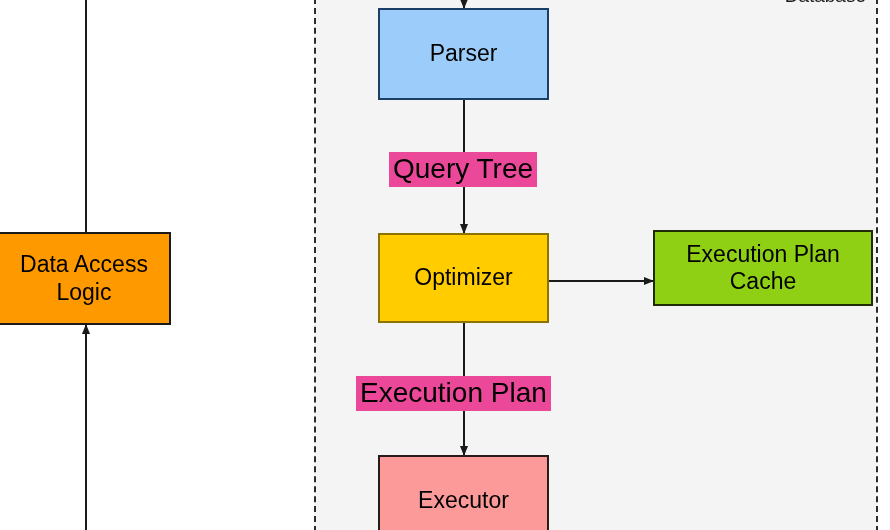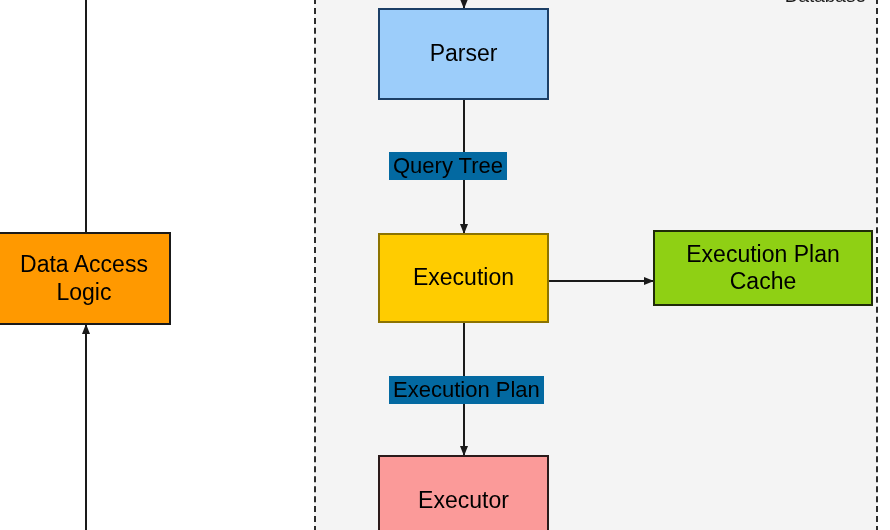--- a/index.html
+++ b/index.html
@@ -97,33 +97,33 @@
     left: -3px;
     top: 232px;
     width: 174px;
     height: 93px;
     background: #f90;
     border: 2px solid #1a1a1a;
   }
   
   .edge-label {
     position: absolute;
-    background: #0369a1;
+    background: #ec4899;
     color: #000000;
-    font-size: 22px;
+    font-size: 28px;
     line-height: 1.1;
     padding: 2px 4px;
     white-space: nowrap;
   }
   .label-query-tree {
     left: 389px;
     top: 152px;
   }
   .label-exec-plan {
-    left: 389px;
+    left: 356px;
     top: 376px;
   }
 </style>
 </head>
 <body>
 
 <div id="stage">
 
   <div class="container-region">
     <div class="container-title">Database</div>
@@ -156,21 +156,21 @@
       <line x1="86" y1="0" x2="86" y2="232" stroke="#1a1a1a" stroke-width="2"></line>
     </g>
 
     <g>
       <line x1="86" y1="530" x2="86" y2="325" stroke="#1a1a1a" stroke-width="2" marker-end="url(#arrowhead)"></line>
     </g>
   </svg>
 
   <div class="node node-parser">Parser</div>
 
-  <div class="node node-optimizer">Execution</div>
+  <div class="node node-optimizer">Optimizer</div>
 
   <div class="node node-executor">Executor</div>
 
   <div class="node node-cache">Execution Plan Cache</div>
 
   <div class="node node-dal">Data Access Logic</div>
 
   <div class="edge-label label-query-tree">Query Tree</div>
 
   <div class="edge-label label-exec-plan">Execution Plan</div>

